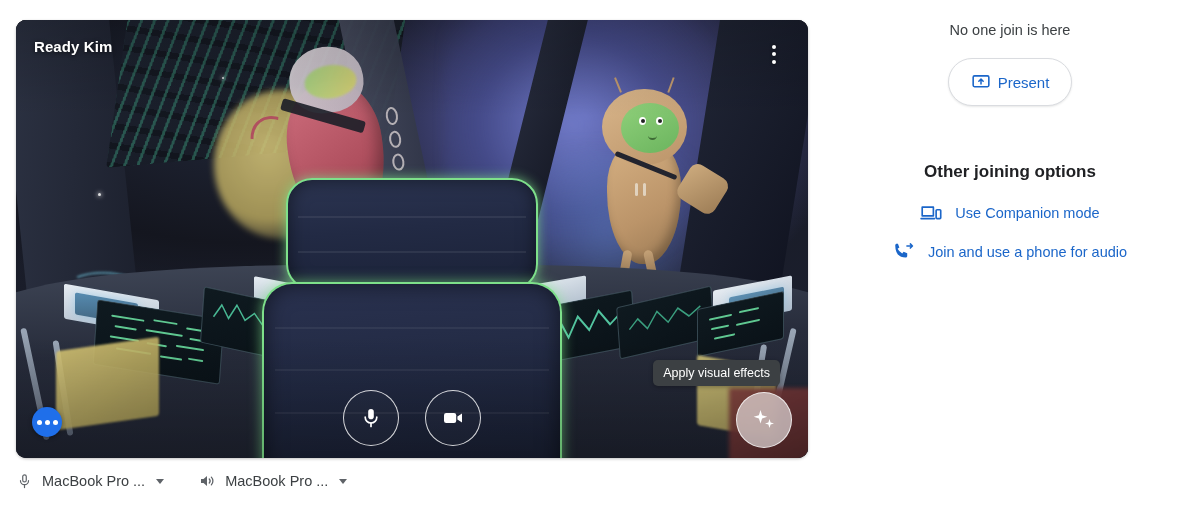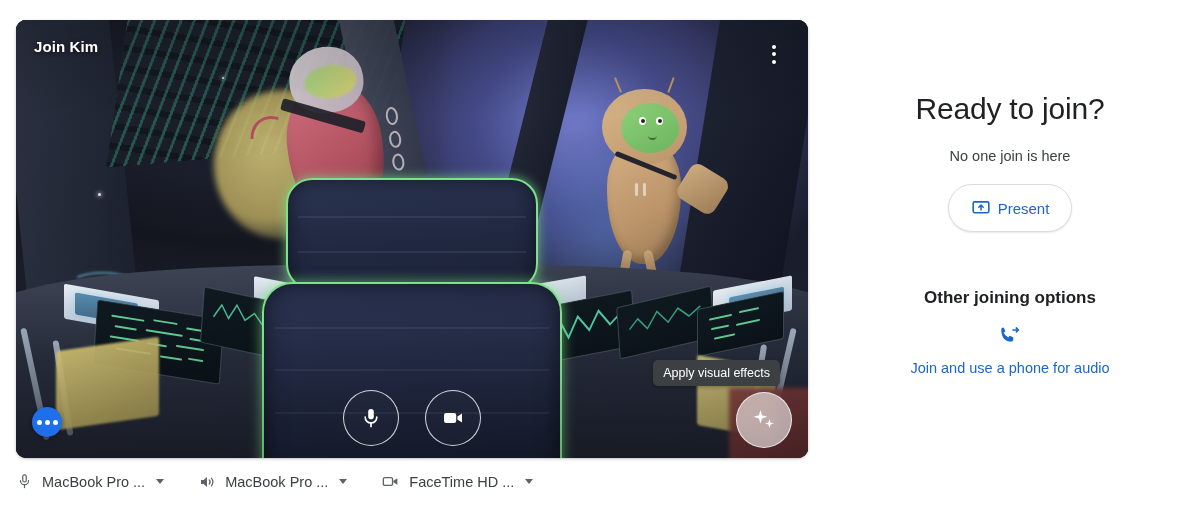--- a/index.html
+++ b/index.html
@@ -260,21 +260,21 @@
     background:#fff; color:#1b66c9; border:1px solid #dadce0; border-radius:24px;
     height:48px; padding:0 22px; font-size:15px; font-family:inherit; cursor:pointer;
     display:flex; align-items:center; gap:7px;
     box-shadow:0 1px 2px rgba(60,64,67,.12);
   }
   .other-title{ margin-top:56px; font-size:17px; font-weight:700; color:#202124; }
   .opt-link{
     margin-top:20px; display:flex; align-items:center; gap:13px;
     color:#1b66c9; font-size:14.5px; cursor:pointer; text-decoration:none;
   }
-  .opt-link.second{ margin-top:17px;flex-direction:column; }
+  .opt-link.second{ margin-top:17px; }
   svg{ display:block; }
 </style>
 </head>
 <body>
 
 <div class="page">
 
   <div class="preview-wrap">
     <div class="video-panel">
 
@@ -387,21 +387,21 @@
           <div class="seat-back">
             <div class="seat-line" style="top:22%;"></div>
             <div class="seat-line" style="top:44%;"></div>
             <div class="seat-line" style="top:66%;"></div>
           </div>
         </div>
 
         <div class="scene-dim"></div>
       </div>
 
-      <div class="self-name">Join Kim</div>
+      <div class="self-name">Ready Kim</div>
 
       <div class="kebab" title="More options">
         <span></span>
           <span></span>
           <span></span>
       </div>
 
       <div class="more-fab">
         <span></span>
           <span></span>
@@ -450,48 +450,47 @@
     <div class="device-item">
       <svg width="18" height="18" viewBox="0 0 24 24" fill="none">
         <path d="M4 9.2h3.4L12 5.2v13.6l-4.6-4H4z" fill="#5f6368"></path>
         <path d="M15 9.3a4 4 0 0 1 0 5.4" stroke="#5f6368" stroke-width="1.7" stroke-linecap="round"></path>
         <path d="M17.8 6.8a7.6 7.6 0 0 1 0 10.4" stroke="#5f6368" stroke-width="1.7" stroke-linecap="round"></path>
       </svg>
       <span class="lbl">MacBook Pro ...</span>
       <span class="caret"></span>
     </div>
 
-    <div class="device-item">
-      <svg width="19" height="19" viewBox="0 0 26 26" fill="none">
-        <rect x="3.2" y="7.6" width="12.6" height="10.8" rx="2" stroke="#5f6368" stroke-width="1.8"></rect>
-        <path d="M17 12 L22.4 8.6 v8.8 L17 14z" fill="#5f6368"></path>
-      </svg>
-      <span class="lbl">FaceTime HD ...</span>
-      <span class="caret"></span>
-    </div>
 
   </div>
 
   <div class="join-panel">
 
-    <div class="join-title">Ready to join?</div>
     <div class="join-sub">No one join is here</div>
 
     <div class="join-actions">
       <button class="btn-present">
         <svg width="20" height="20" viewBox="0 0 24 24" fill="none">
           <rect x="2.6" y="4.6" width="18.8" height="13" rx="1.6" stroke="#1b66c9" stroke-width="1.9"></rect>
           <path d="M12 14.4V8.4M12 8.4 L9.4 11 M12 8.4 L14.6 11" stroke="#1b66c9" stroke-width="1.8" stroke-linecap="round" stroke-linejoin="round"></path>
         </svg>
         <span>Present</span>
       </button>
     </div>
 
     <div class="other-title">Other joining options</div>
 
+    <a class="opt-link">
+      <svg width="22" height="22" viewBox="0 0 24 24" fill="none">
+        <path d="M2.4 5.6h12.2v9.6H2.4z" stroke="#1b66c9" stroke-width="1.8" stroke-linejoin="round"></path>
+        <line x1="1.2" y1="18.2" x2="15.8" y2="18.2" stroke="#1b66c9" stroke-width="1.8" stroke-linecap="round"></line>
+        <rect x="17.6" y="8.4" width="5" height="9.8" rx="1" stroke="#1b66c9" stroke-width="1.8"></rect>
+      </svg>
+      <span>Use Companion mode</span>
+    </a>
 
     <a class="opt-link second">
       <svg width="22" height="22" viewBox="0 0 24 24" fill="none">
         <path d="M4.2 3.4h3.4l1.7 4.3-2.1 1.6a12.4 12.4 0 0 0 5.5 5.5l1.6-2.1 4.3 1.7v3.4c0 1-.8 1.8-1.8 1.8C9.1 19.6 4.4 14.9 4.4 5.2c0-1 .8-1.8 1.8-1.8z" fill="#1b66c9" transform="translate(-1.6,0) scale(0.92)"></path>
         <path d="M15.2 3.2h6M21.2 3.2l-2.3-2.2M21.2 3.2l-2.3 2.3" stroke="#1b66c9" stroke-width="1.7" stroke-linecap="round" stroke-linejoin="round" transform="translate(0,2.2)"></path>
       </svg>
       <span>Join and use a phone for audio</span>
     </a>
 
   </div>

